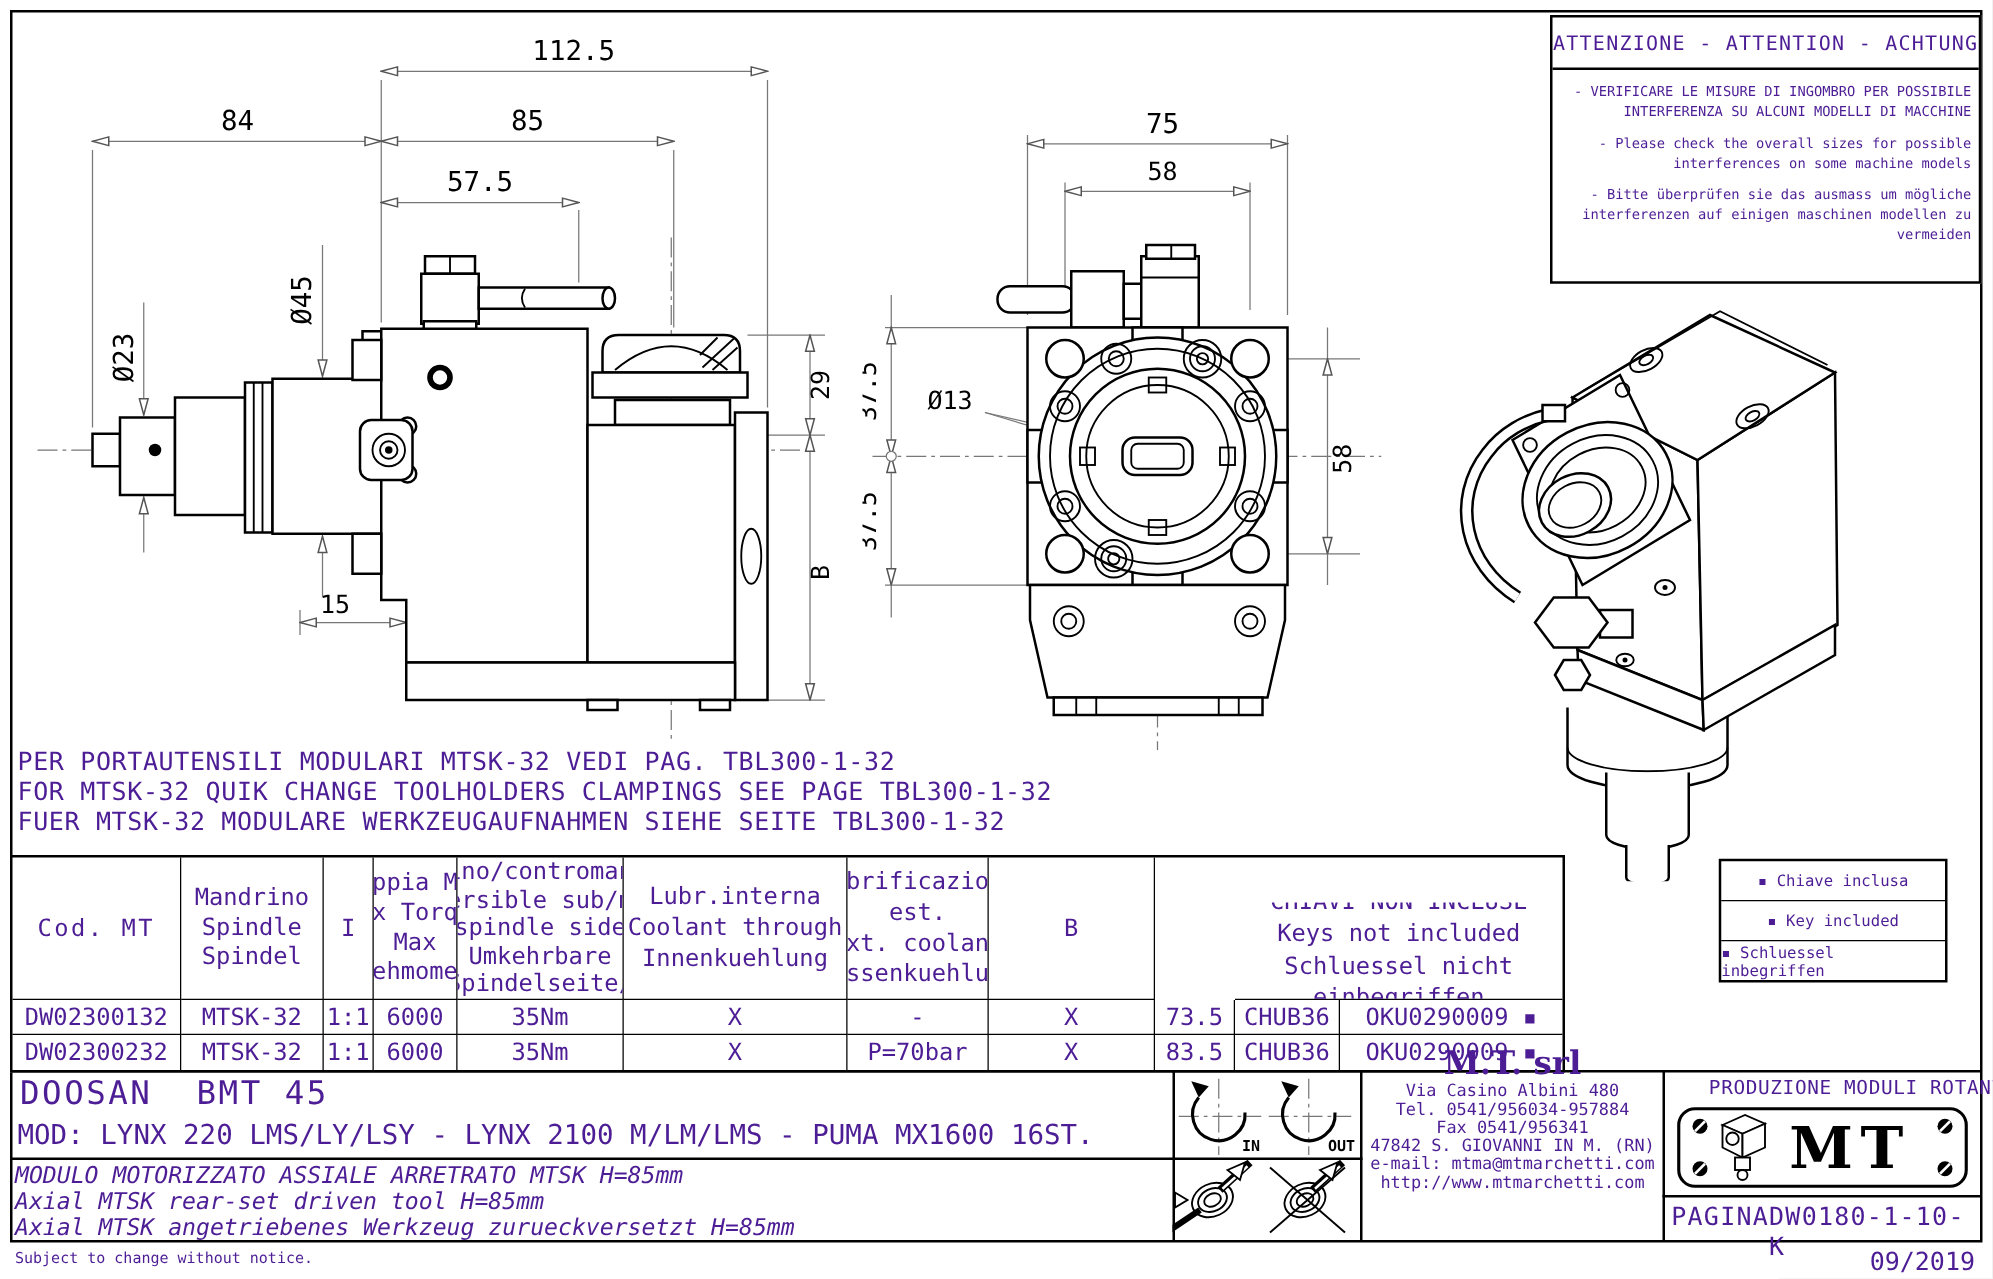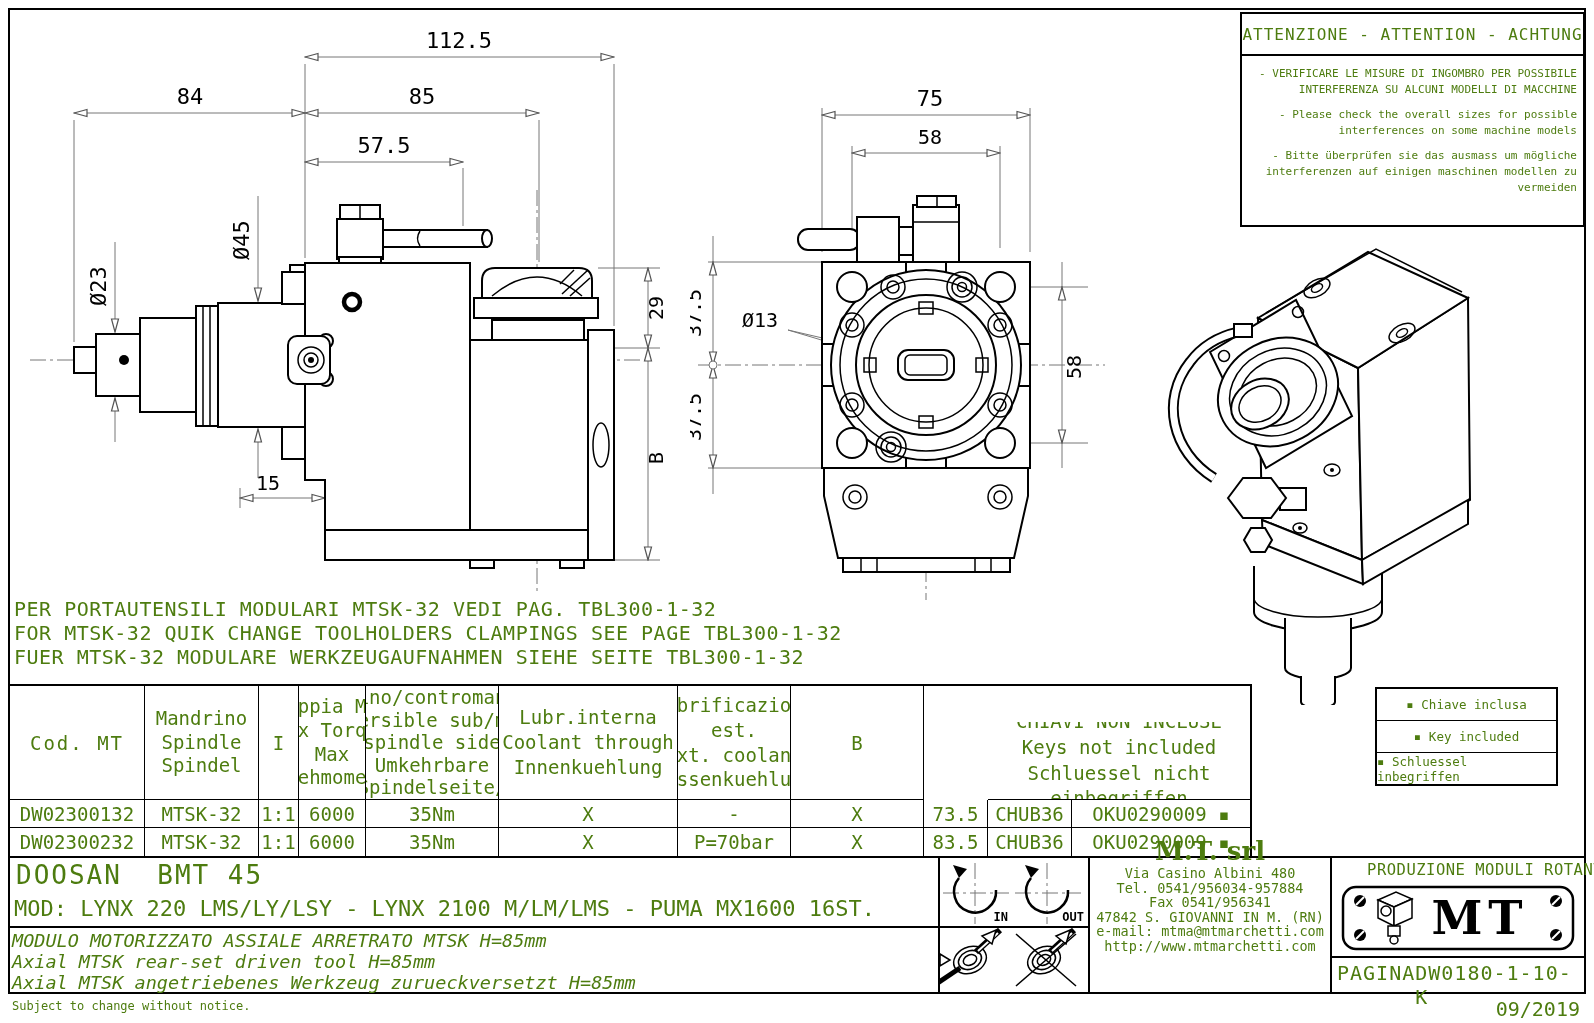--- a/index.html
+++ b/index.html
@@ -1,17 +1,17 @@
 <!DOCTYPE html>
 <html><head>
 <meta charset="utf-8">
 <style>
   html,body{margin:0;padding:0;background:#e8e8e8;}
   .page{position:relative;width:1594px;height:1023px;background:#fff;
-        font-family:"DejaVu Sans Mono",monospace;color:#4d7c0f;overflow:hidden;}
+        font-family:"DejaVu Sans Mono",monospace;color:#4c1d95;overflow:hidden;}
   .frame{position:absolute;left:8px;top:8px;width:1574px;height:982px;border:2px solid #000;}
   .hline{position:absolute;background:#000;height:2px;}
   .vline{position:absolute;background:#000;width:2px;}
   .preline{white-space:pre-line;}
 
   
   .warnbox{position:absolute;left:1240px;top:12px;width:341px;height:211px;border:2px solid #000;background:#fff;}
   .warnbox .wtitle{height:40px;border-bottom:2px solid #000;display:flex;align-items:center;justify-content:center;
                    font-size:16px;letter-spacing:1px;}
   .warnbox .wbody{padding:10px 6px 0 8px;}

